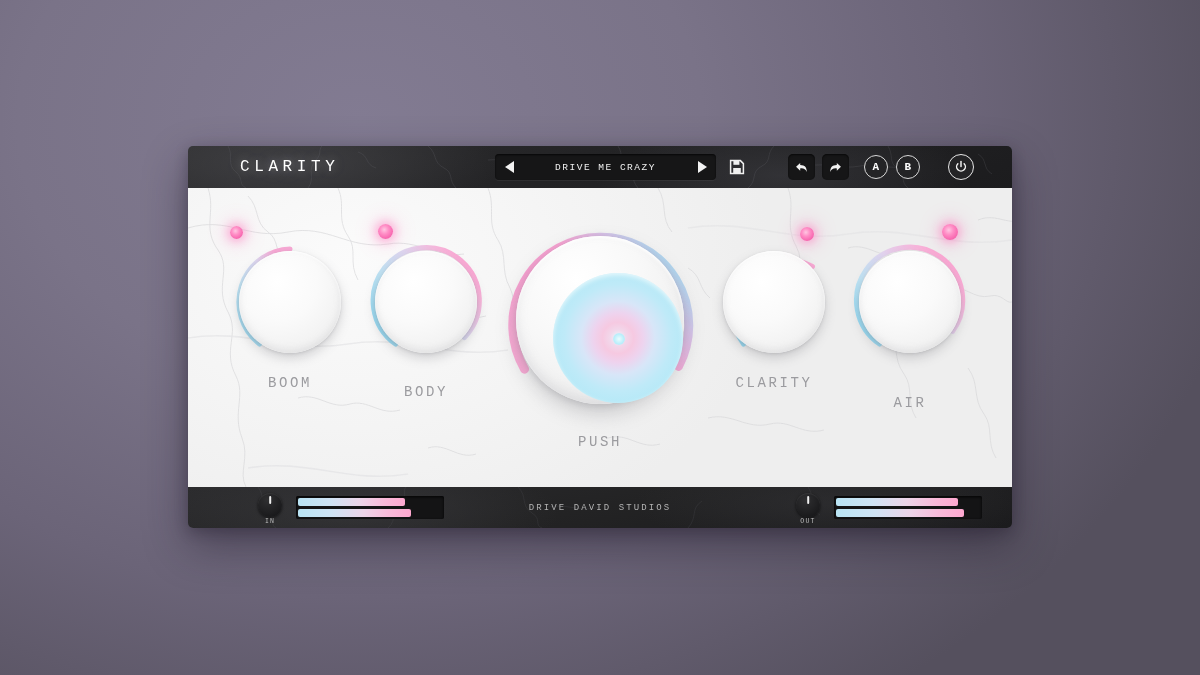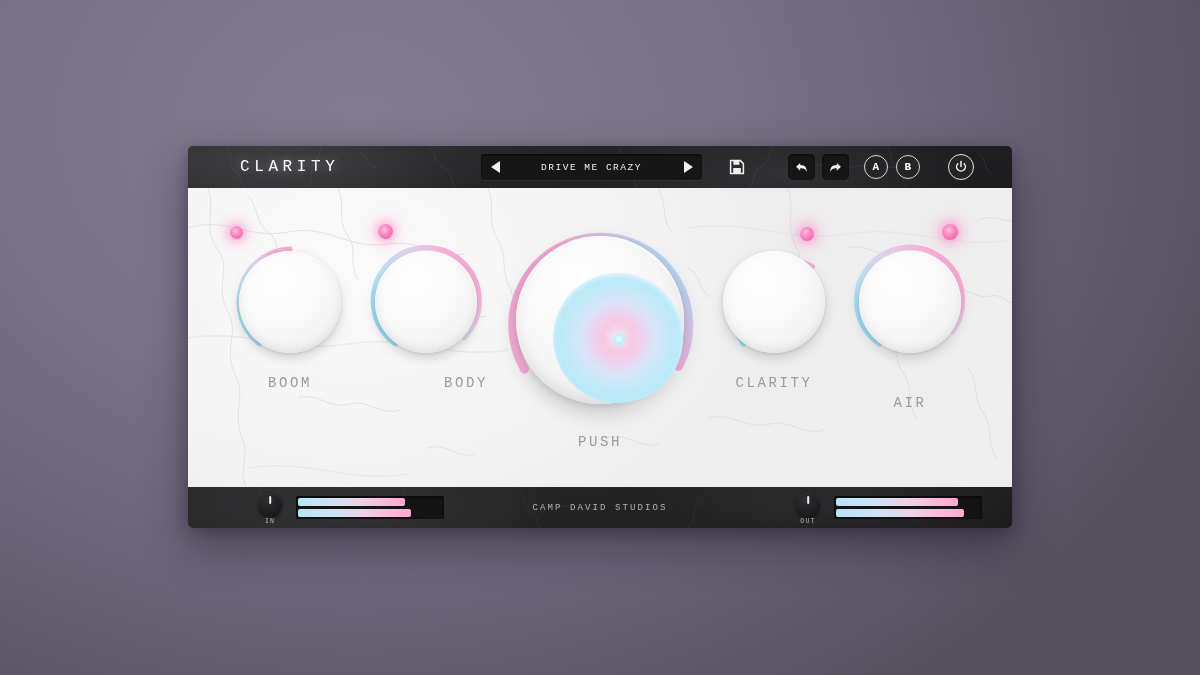--- a/index.html
+++ b/index.html
@@ -38,21 +38,21 @@
   #hdr-veins { position:absolute; inset:0; opacity:.55; }
 
   #brand {
     position:absolute; left:52px; top:50%; transform:translateY(-50%);
     color:#fff; font-size:16px; letter-spacing:4.6px; font-weight:400;
     text-shadow:0 0 10px rgba(255,255,255,.35), 0 0 22px rgba(210,200,255,.22);
   }
 
   
   #preset {
-    position:absolute; left:293px; top:8px;
+    position:absolute; left:307px; top:8px;
     width:221px; height:26px;
     background:#161617;
     border-radius:4px;
     display:flex; align-items:center;
     box-shadow:inset 0 1px 2px rgba(0,0,0,.7), 0 1px 0 rgba(255,255,255,.05);
   }
   .tri-btn {
     width:28px; height:26px; display:flex; align-items:center; justify-content:center;
     cursor:pointer;
   }
@@ -347,21 +347,21 @@
               <stop offset="58%" stop-color="#dfd5ef"></stop>
               <stop offset="82%" stop-color="#f8b4da"></stop>
               <stop offset="100%" stop-color="#fb9ccd"></stop>
             </linearGradient>
           </defs>
           <path d="M 31.6 103.9 A 53 53 0 1 1 100.4 97.4" fill="none" stroke="url(#gBody)" stroke-width="5.2" stroke-linecap="round"></path>
         </svg>
         <div class="knob-face" style="left:11px; top:11px; width:102px; height:102px;"></div>
         <div class="led" style="left:14px; top:-16px; width:15px; height:15px;"></div>
       </div>
-      <div class="knob-label" style="top:135px;text-align:right;">BODY</div>
+      <div class="knob-label" style="top:144px;">BODY</div>
     </div>
 
     <div id="push-unit">
       <svg id="push-ring" viewBox="0 0 204 204">
         <defs>
           <linearGradient id="gPush" x1="0" y1="0.72" x2="1" y2="0.08">
             <stop offset="0%" stop-color="#f9a9d4"></stop>
             <stop offset="26%" stop-color="#f79fd0"></stop>
             <stop offset="50%" stop-color="#f7a3d2"></stop>
             <stop offset="72%" stop-color="#d4c3e8"></stop>
@@ -434,21 +434,21 @@
 
     <div class="io-group" style="left:60px; width:260px;">
       <div class="io-knob" style="left:10px; top:6px;"></div>
       <div class="io-label" style="left:2px; top:31px;">IN</div>
       <div class="meter-track" style="left:48px; top:9px; width:148px; height:23px;">
         <div class="meter-fill" style="top:2px; width:107px;"></div>
         <div class="meter-fill" style="top:13px; width:113px;"></div>
       </div>
     </div>
 
-    <div id="footer-text">CAMP DAVID STUDIOS</div>
+    <div id="footer-text">DRIVE DAVID STUDIOS</div>
 
     <div class="io-group" style="left:598px; width:260px;">
       <div class="io-knob" style="left:10px; top:6px;"></div>
       <div class="io-label" style="left:2px; top:31px;">OUT</div>
       <div class="meter-track" style="left:48px; top:9px; width:148px; height:23px;">
         <div class="meter-fill" style="top:2px; width:122px;"></div>
         <div class="meter-fill" style="top:13px; width:128px;"></div>
       </div>
     </div>
   </div>

